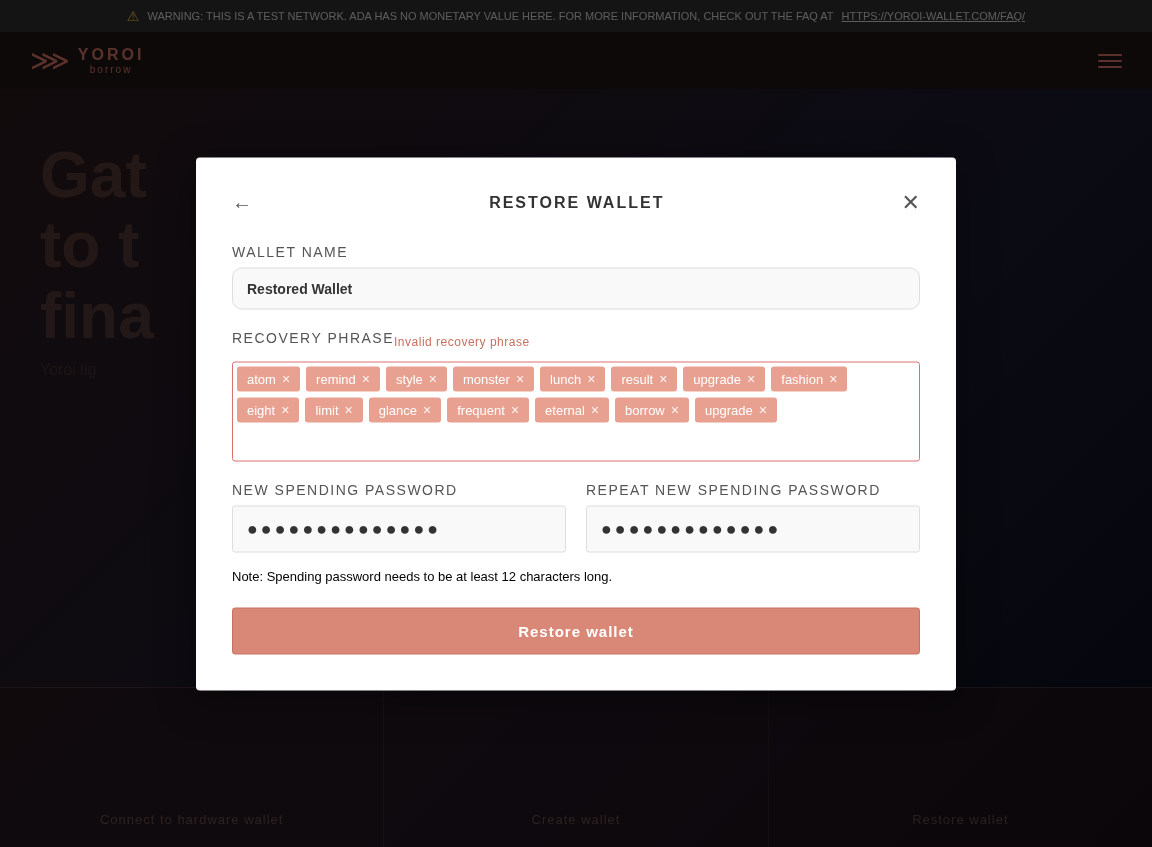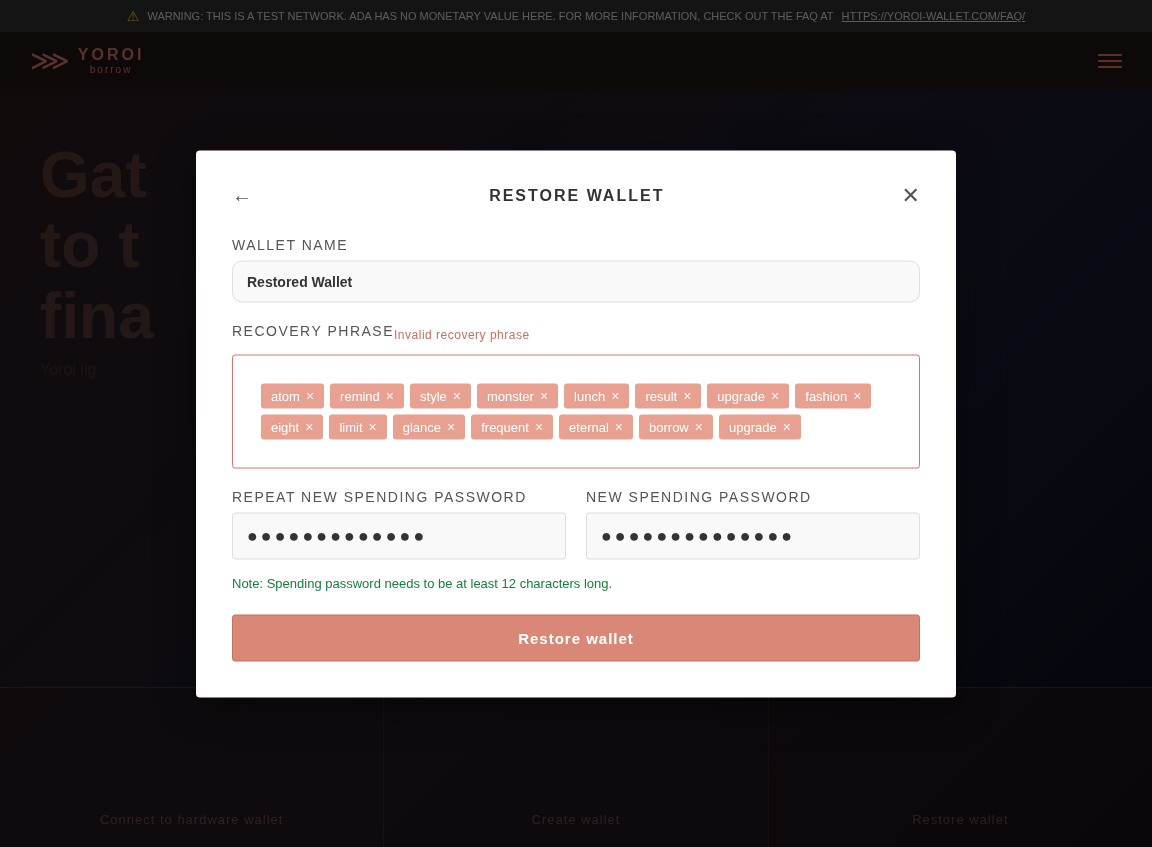--- a/index.html
+++ b/index.html
@@ -217,21 +217,21 @@
       margin-bottom: 8px;
     }
     .invalid-msg {
       color: #c87060;
       font-size: 12px;
       letter-spacing: 0.5px;
     }
     .recovery-box {
       border: 1px solid #d97070;
       border-radius: 3px;
-      padding: 28px;
+      padding: 4px;
       min-height: 100px;
       background: #fff;
       display: flex;
       flex-wrap: wrap;
       gap: 6px;
       align-content: flex-start;
     }
     .phrase-tag {
       background: #e8a090;
       color: #fff;
@@ -265,21 +265,21 @@
       padding: 12px 14px;
       font-size: 18px;
       color: #333;
       background: #f9f9f9;
       letter-spacing: 3px;
     }
 
     
     .note-text {
       font-size: 13px;
-      color: #15803d;
+      color: #000000;
       margin-bottom: 24px;
     }
 
     
     .restore-btn {
       width: 100%;
       background: #d98878;
       border: 1px solid #c87060;
       color: #fff;
       font-size: 15px;
@@ -415,27 +415,27 @@
         <div class="phrase-tag">
           <span>upgrade</span>
           <span class="tag-x">×</span>
         </div>
       </div>
   </div>
 
   
   <div class="password-row">
     <div class="password-field">
+      <div class="field-label">NEW SPENDING PASSWORD</div>
+      <input class="password-input" type="text" value="●●●●●●●●●●●●●●" style="letter-spacing: 3px;">
+    </div>
+    <div class="password-field">
       <div class="field-label">REPEAT NEW SPENDING PASSWORD</div>
       <input class="password-input" type="text" value="●●●●●●●●●●●●●" style="letter-spacing: 3px;">
     </div>
-    <div class="password-field">
-      <div class="field-label">NEW SPENDING PASSWORD</div>
-      <input class="password-input" type="text" value="●●●●●●●●●●●●●●" style="letter-spacing: 3px;">
-    </div>
   </div>
 
   
   <div class="note-text">Note: Spending password needs to be at least 12 characters long.</div>
 
   
   <button class="restore-btn">Restore wallet</button>
 </div>
 
 </body></html>

